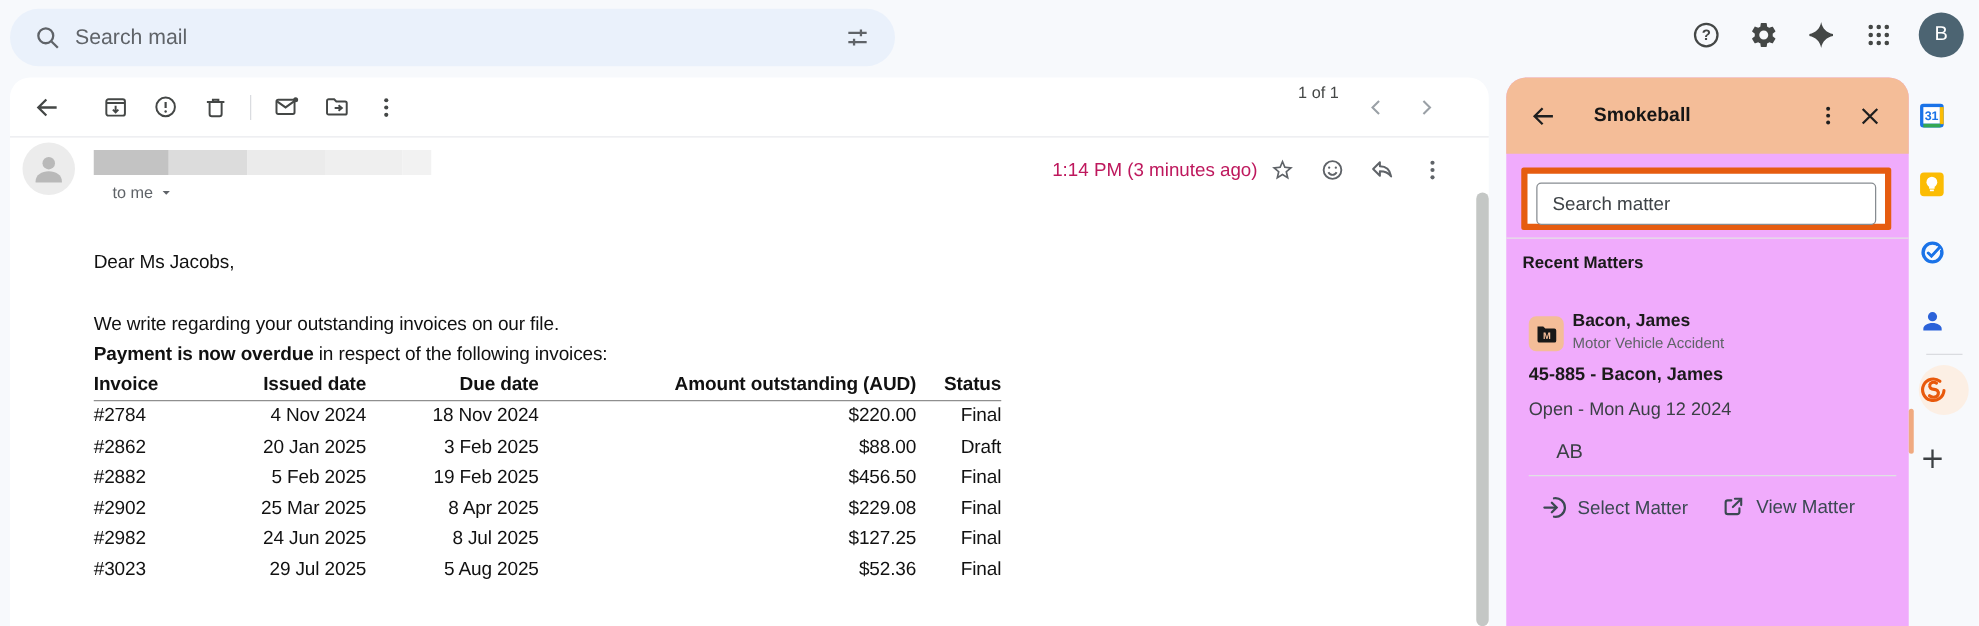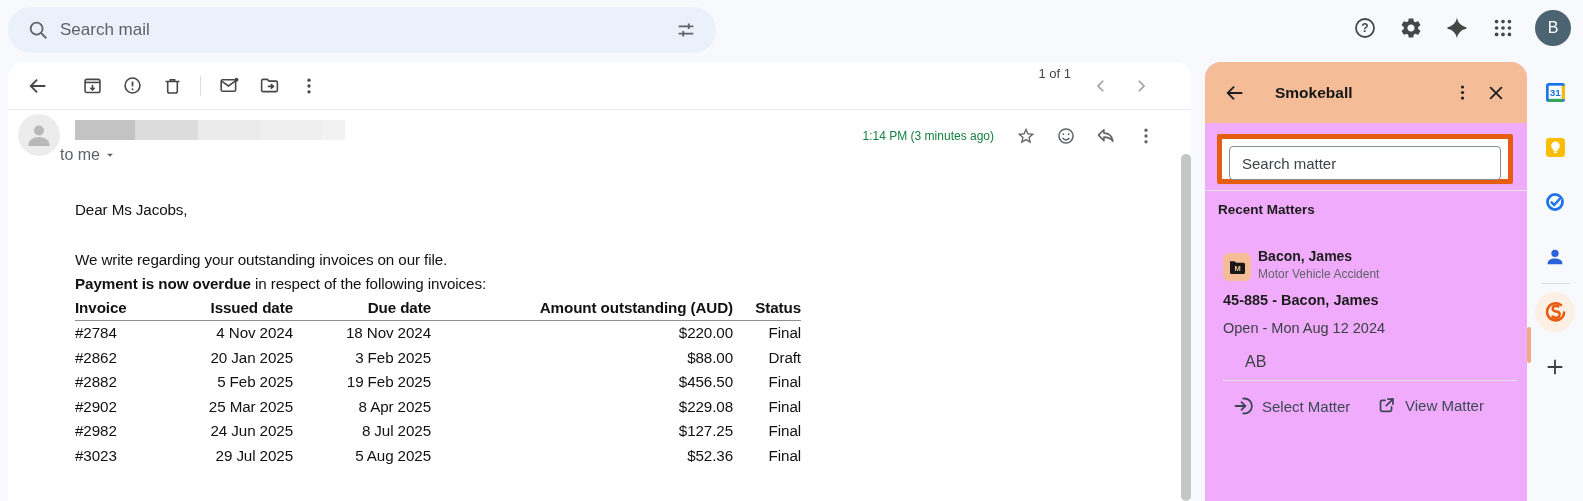--- a/index.html
+++ b/index.html
@@ -22,23 +22,23 @@
   .tb-group { display:flex; align-items:center; }
   .tb-sep { width:1px; height:20px; background:#dadce0; margin:0 8px; }
   .pagination { margin-left:auto; display:flex; gap:0; }
   .pagination .count { font-size:13px; color:#444746; margin-right:10px; }
   .mail-scrollbar { position:absolute; right:0; top:92px; bottom:0; width:10px; background:#c4c7c5; border-radius:5px; }
 
   .mail-header { position:relative; height:96px; }
   .sender-avatar { position:absolute; left:10px; top:4px; width:42px; height:42px; border-radius:50%; background:#ececec; display:flex; align-items:center; justify-content:center; }
   .redact { position:absolute; left:67px; top:10px; height:20px; display:flex; }
   .redact span { height:20px; display:inline-block; }
-  .tome-row { position:absolute; left:52px; top:36px; font-size:16px; color:#5f6368; display:flex; align-items:center; gap:3px; }
+  .tome-row { position:absolute; left:82px; top:36px; font-size:13px; color:#5f6368; display:flex; align-items:center; gap:3px; }
   .mail-meta { position:absolute; right:25px; top:6px; display:flex; align-items:center; }
-  .mail-meta .stamp { font-size:12px; color:#15803d; margin-right:12px; white-space:nowrap; }
+  .mail-meta .stamp { font-size:15px; color:#be185d; margin-right:0; white-space:nowrap; }
   .mail-meta .iconbtn { width:40px; height:40px; }
 
   .mail-body { position:absolute; left:67px; top:138px; font-size:15.2px; letter-spacing:-0.1px; color:#111; }
   .greeting { line-height:20px; }
   .intro { margin-top:28px; line-height:24px; }
   .overdue-line { line-height:24px; }
   .overdue-line b { font-weight:bold; }
 
   .inv-table { margin-top:0; width:726px; }
   .trow { display:grid; grid-template-columns:100px 118px 138px 302px 68px; line-height:24.5px; }
@@ -64,21 +64,21 @@
   .sb-status { position:absolute; left:18px; top:258px; font-size:14.5px; color:#3a3f44; }
   .sb-initials { position:absolute; left:40px; top:291px; font-size:16px; color:#3a3f44; }
   .sb-divider2 { position:absolute; left:18px; right:10px; top:318px; height:1px; background:#dfe1e3; }
   .sb-actions { position:absolute; left:0; right:0; top:330px; height:36px; }
   .sb-action { position:absolute; display:flex; align-items:center; gap:9px; font-size:15px; color:#3b4852; cursor:pointer; top:4px; }
   .sb-action.select { left:28px; }
   .sb-action.view { left:172px; }
 
   
   .rail { position:absolute; left:1527px; top:56px; width:56px; bottom:0; display:flex; flex-direction:column; align-items:center; }
-  .rail .app { width:40px; height:40px; border-radius:50%; display:flex; align-items:center; justify-content:center; cursor:pointer; }
+  .rail .app { width:40px; height:40px; border-radius:50%; display:flex; align-items:center; cursor:pointer; }
   .rail-divider { width:29px; height:1px; background:#dadce0; margin:6px 0 8px; }
   .rail .app.smokeball { background:#fcefe4; }
   .rail-indicator { position:absolute; left:0px; top:271px; width:4px; height:36px; background:#f0aa80; border-radius:3px; }
 </style>
 </head>
 <body>
 
 <div class="topbar">
   <div class="searchbar">
     <button class="iconbtn">

